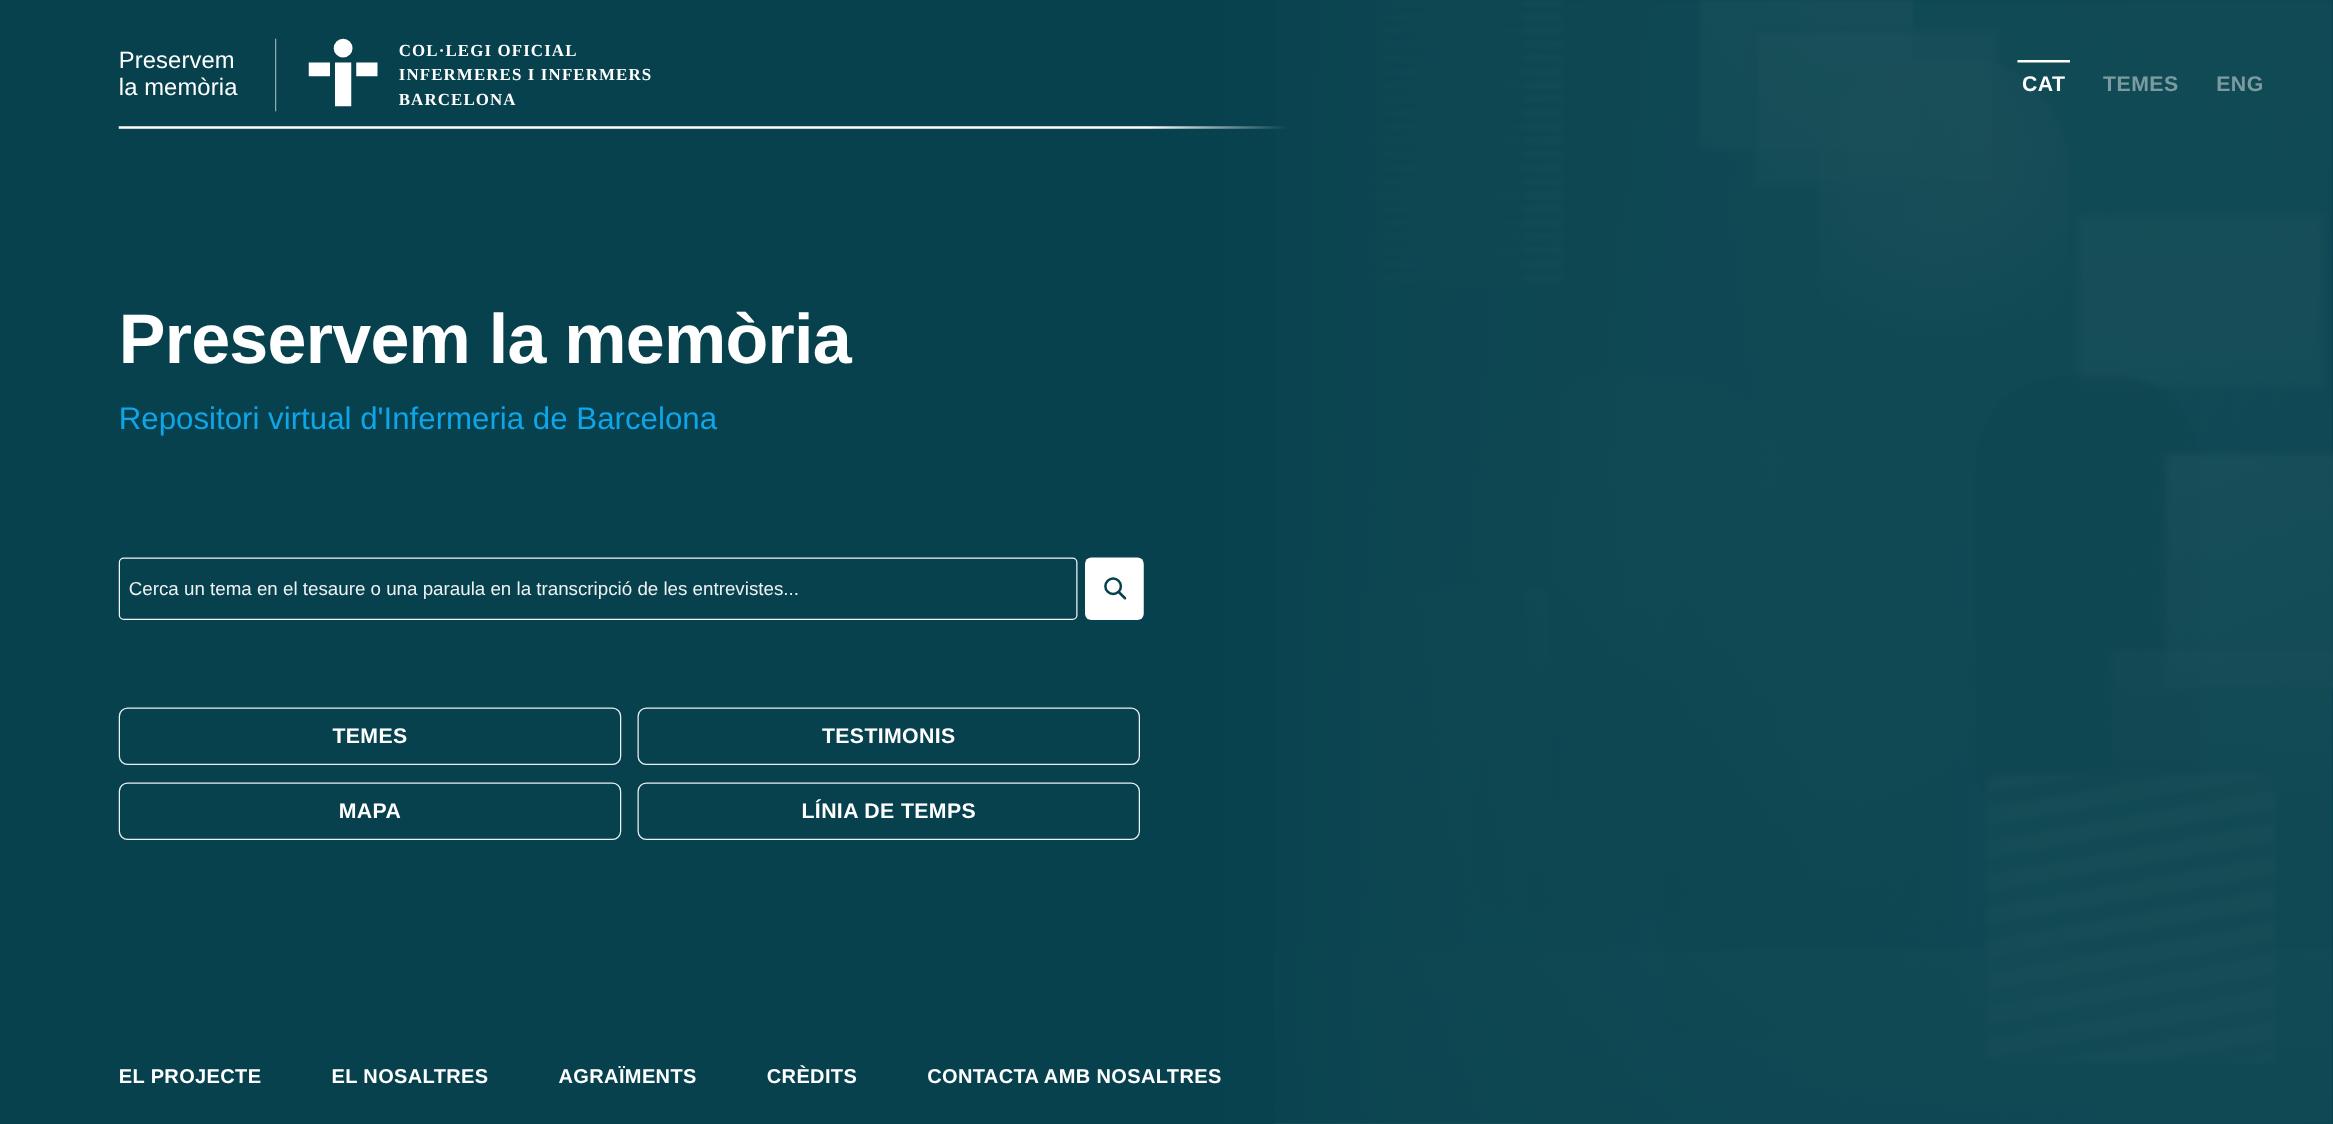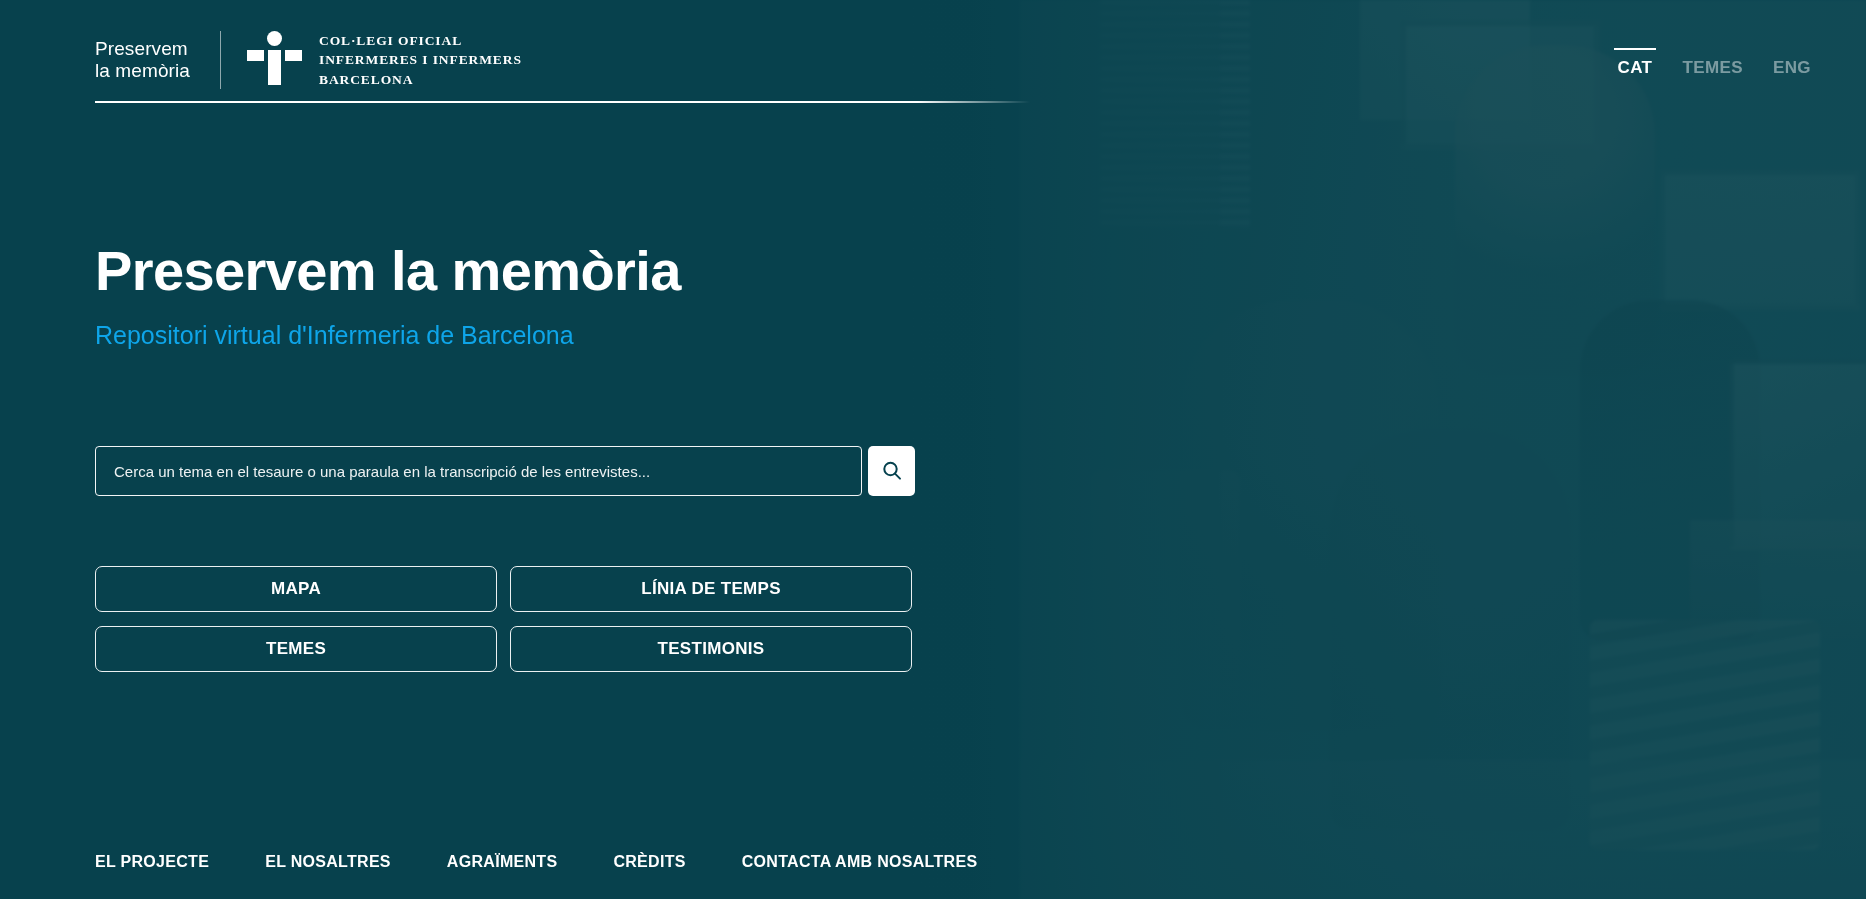--- a/index.html
+++ b/index.html
@@ -295,21 +295,21 @@
   .search-input {
     width: 767px;
     height: 50px;
     box-sizing: border-box;
     background: transparent;
     border: 1px solid rgba(255,255,255,.95);
     border-radius: 4px;
     color: #ffffff;
     font-family: "Liberation Sans", sans-serif;
     font-size: 15px;
-    padding: 0 18px;
+    padding: 0 7px;
     outline: none;
   }
   .search-input::placeholder {
     color: rgba(255,255,255,.93);
     font-size: 15px;
   }
   .search-btn {
     width: 47px;
     height: 50px;
     margin-left: 6px;
@@ -437,26 +437,26 @@
       <button class="search-btn">
         <svg width="22" height="22" viewBox="0 0 22 22">
           <circle cx="9.5" cy="9" r="6.2" fill="none" stroke="#05414e" stroke-width="2"></circle>
           <line x1="14" y1="13.6" x2="19" y2="18.6" stroke="#05414e" stroke-width="2" stroke-linecap="round"></line>
         </svg>
       </button>
     </div>
 
     <div class="nav-grid">
       <div class="nav-row">
+        <button class="nav-btn">TEMES</button>
+        <button class="nav-btn">TESTIMONIS</button>
+      </div>
+      <div class="nav-row">
         <button class="nav-btn">MAPA</button>
         <button class="nav-btn">LÍNIA DE TEMPS</button>
-      </div>
-      <div class="nav-row">
-        <button class="nav-btn">TEMES</button>
-        <button class="nav-btn">TESTIMONIS</button>
       </div>
     </div>
 
     <div class="footer">
       <a class="footer-link">EL PROJECTE</a>
       <a class="footer-link">EL NOSALTRES</a>
       <a class="footer-link">AGRAÏMENTS</a>
       <a class="footer-link">CRÈDITS</a>
       <a class="footer-link">CONTACTA AMB NOSALTRES</a>
     </div>

